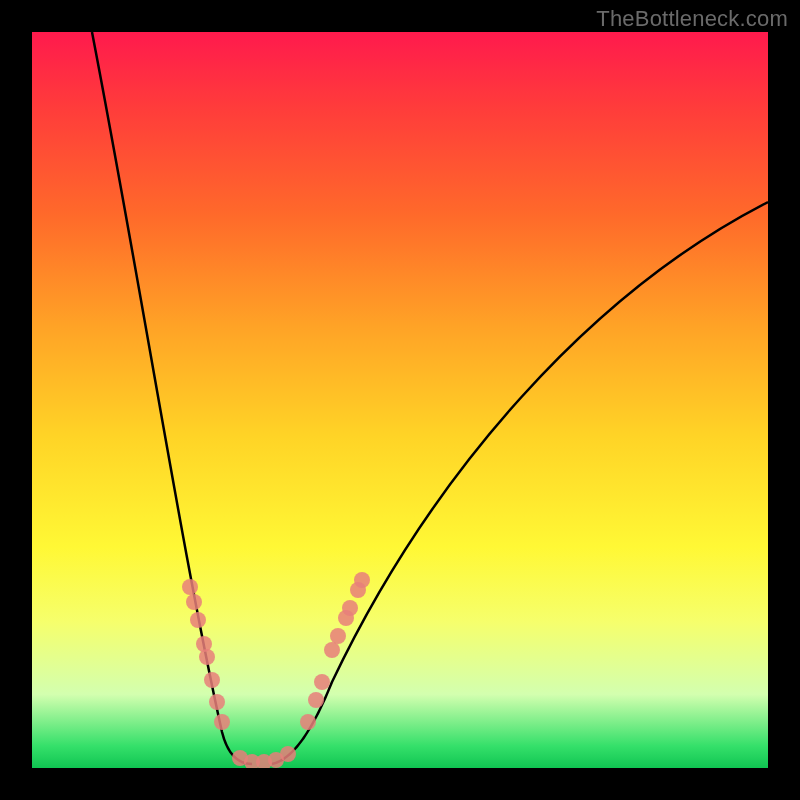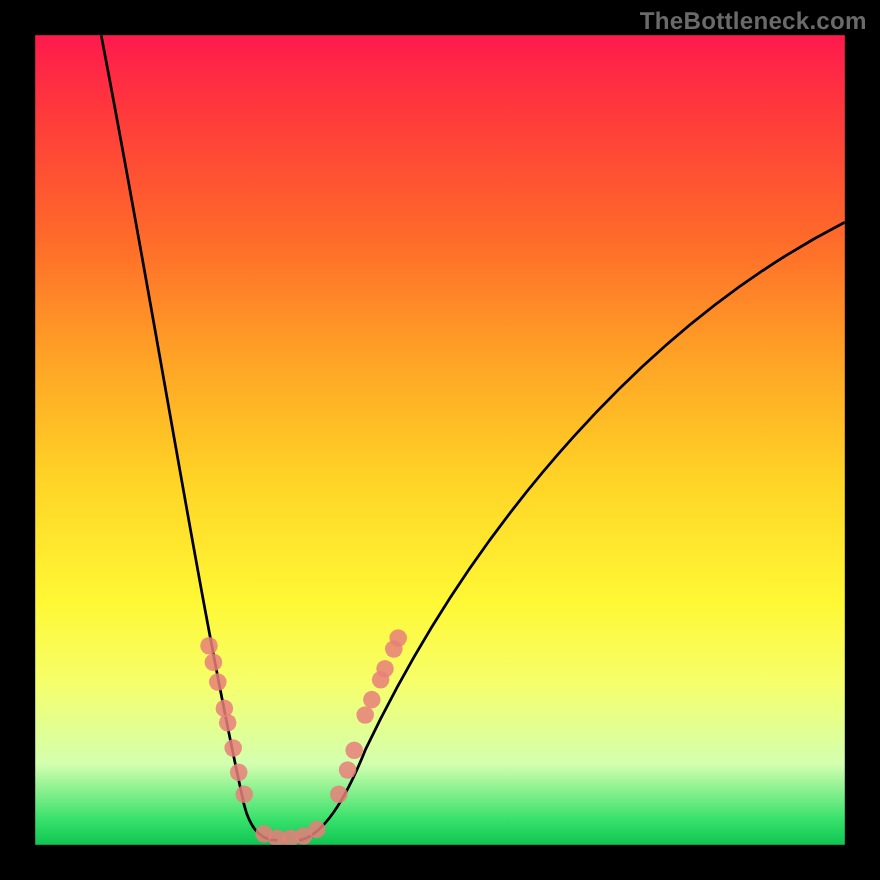--- a/index.html
+++ b/index.html
@@ -35,21 +35,21 @@
       #d3ffaf 90%,
       #35e06a 97%,
       #10c552 100%);
   }
   .watermark {
     position: absolute;
     top: 6px;
     right: 12px;
     font-family: Arial, Helvetica, sans-serif;
     font-size: 22px;
-    font-weight: 700;
+    font-weight: 400;
     color: #6a6a6a;
     letter-spacing: 0.2px;
     user-select: none;
   }
   svg.curves {
     position: absolute;
     top: 0;
     left: 0;
     width: 736px;
     height: 736px;

